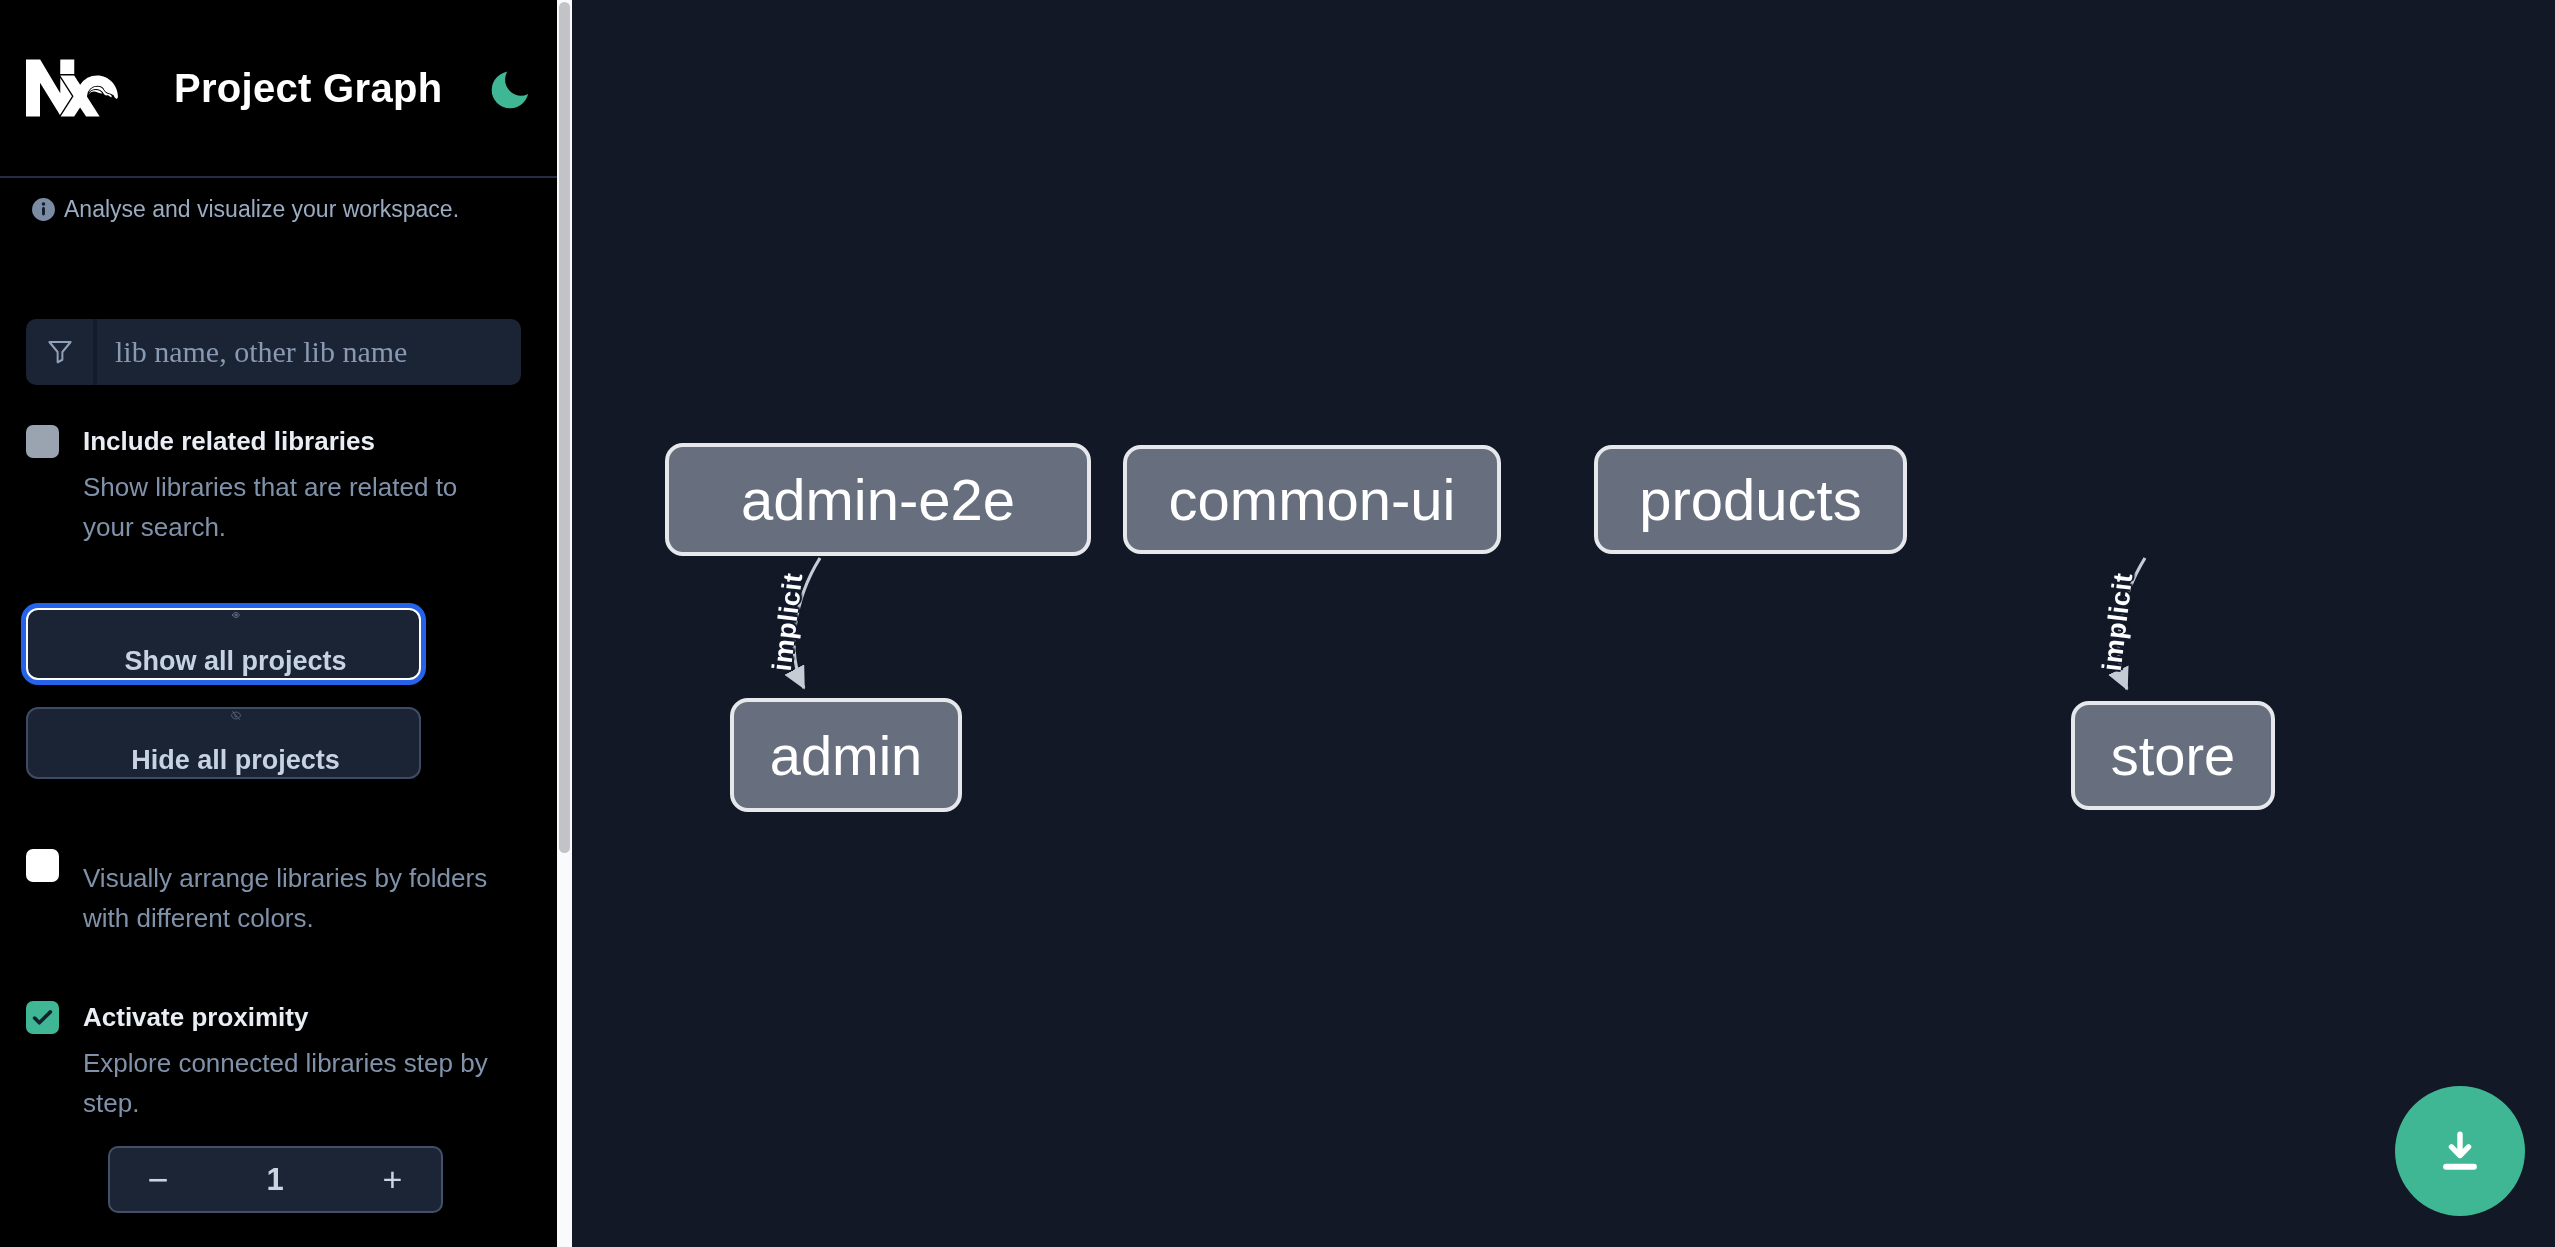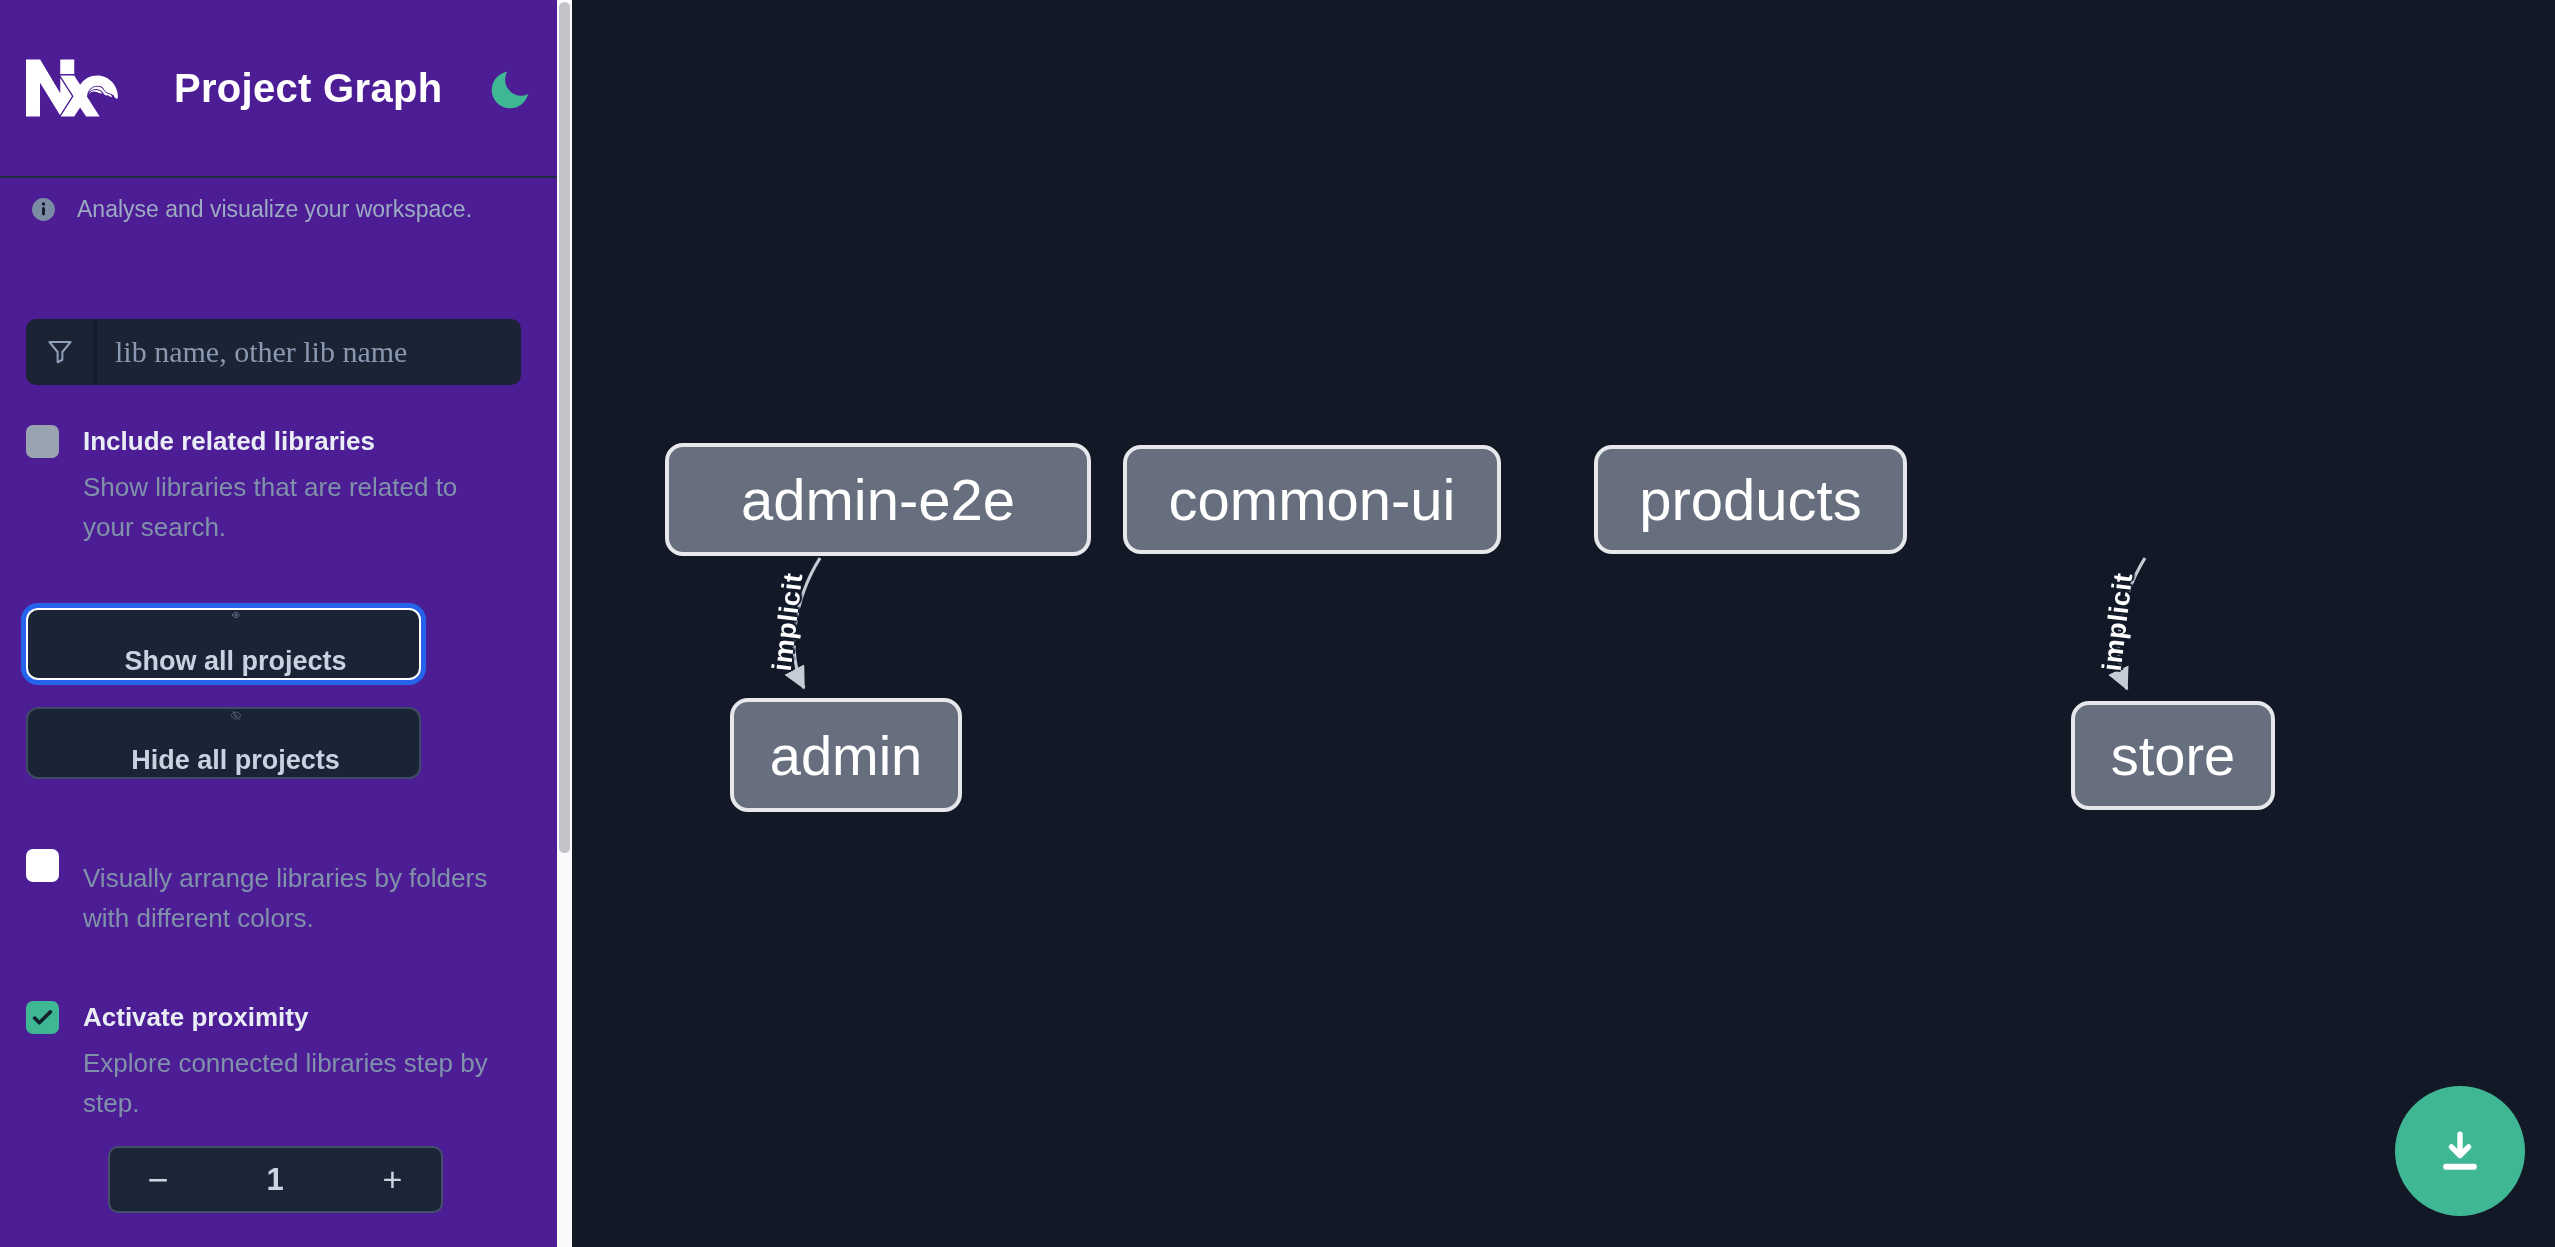--- a/index.html
+++ b/index.html
@@ -2,27 +2,27 @@
 <html><head>
 <meta charset="utf-8">
 <style>
   html,body{margin:0;padding:0;background:#0f1522;}
   body{
     width:2555px;height:1247px;position:relative;overflow:hidden;
     font-family:"Liberation Sans","DejaVu Sans",sans-serif;
     -webkit-font-smoothing:antialiased;
   }
   
-  .sidebar{position:absolute;left:0;top:0;width:557px;height:1247px;background:#4c1d95;}
+  .sidebar{position:absolute;left:0;top:0;width:557px;height:1247px;background:#000000;}
   .sb-header{position:absolute;left:0;top:0;width:100%;height:178px;
     border-bottom:2px solid #222d44;display:flex;align-items:center;box-sizing:border-box;padding-left:26px;}
   .nx-logo{width:92px;height:92px;flex:0 0 auto;}
   .app-title{margin-left:56px;font-size:40px;font-weight:700;color:#ffffff;letter-spacing:.3px;}
   .theme-btn{margin-left:46px;background:none;border:none;padding:0;cursor:pointer;width:48px;height:48px;display:flex;align-items:center;justify-content:center;}
-  .intro{position:absolute;left:31px;top:196px;display:flex;align-items:center;gap:21px;}
+  .intro{position:absolute;left:31px;top:196px;display:flex;align-items:center;gap:8px;}
   .intro-text{font-size:23px;color:#9babc2;}
   
   .search{position:absolute;left:26px;top:319px;width:495px;height:66px;display:flex;}
   .search .icon-cell{width:67px;background:#1b2434;border-radius:10px 0 0 10px;
     border-right:4px solid #141b2c;display:flex;align-items:center;justify-content:center;flex:0 0 auto;}
   .search input{flex:1;background:#1b2434;border:none;outline:none;border-radius:0 10px 10px 0;
     padding:0 18px;font-size:30px;color:#e2e8f0;font-family:Liberation Serif, serif;min-width:0;}
   .search input::placeholder{color:#8899b1;}
   
   .check-row{position:absolute;left:26px;width:500px;display:grid;grid-template-columns:33px 1fr;column-gap:24px;}

